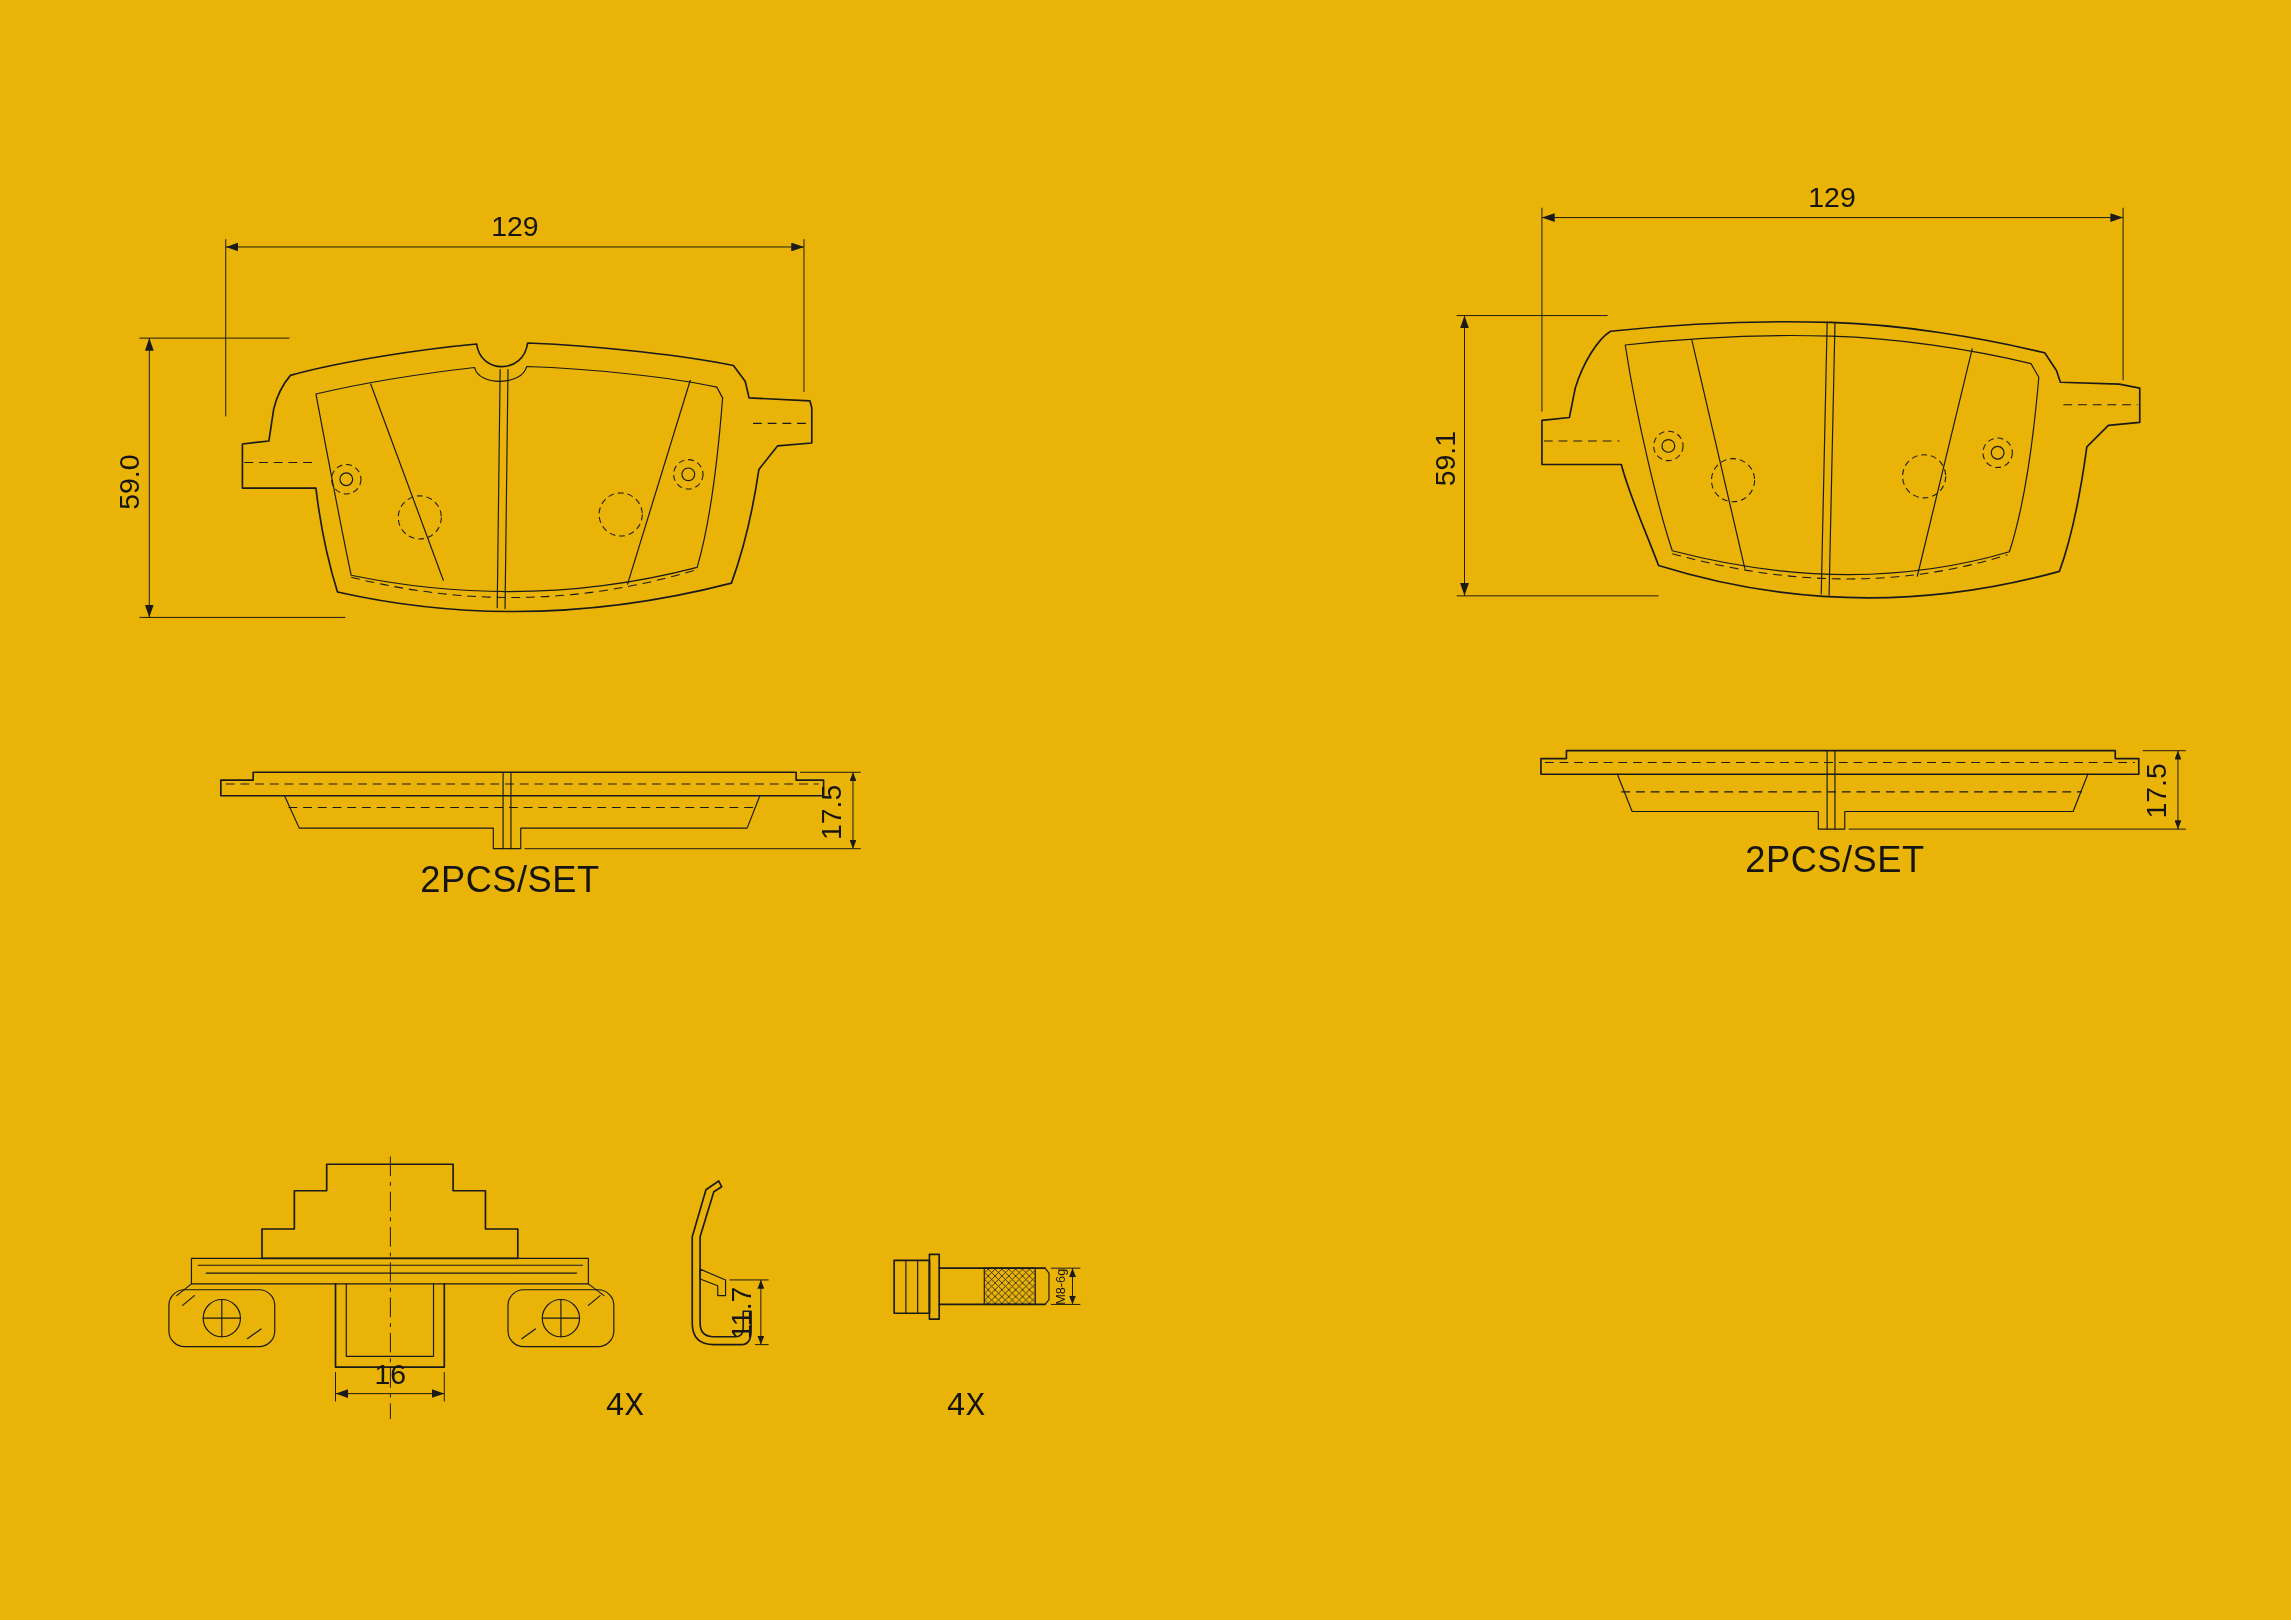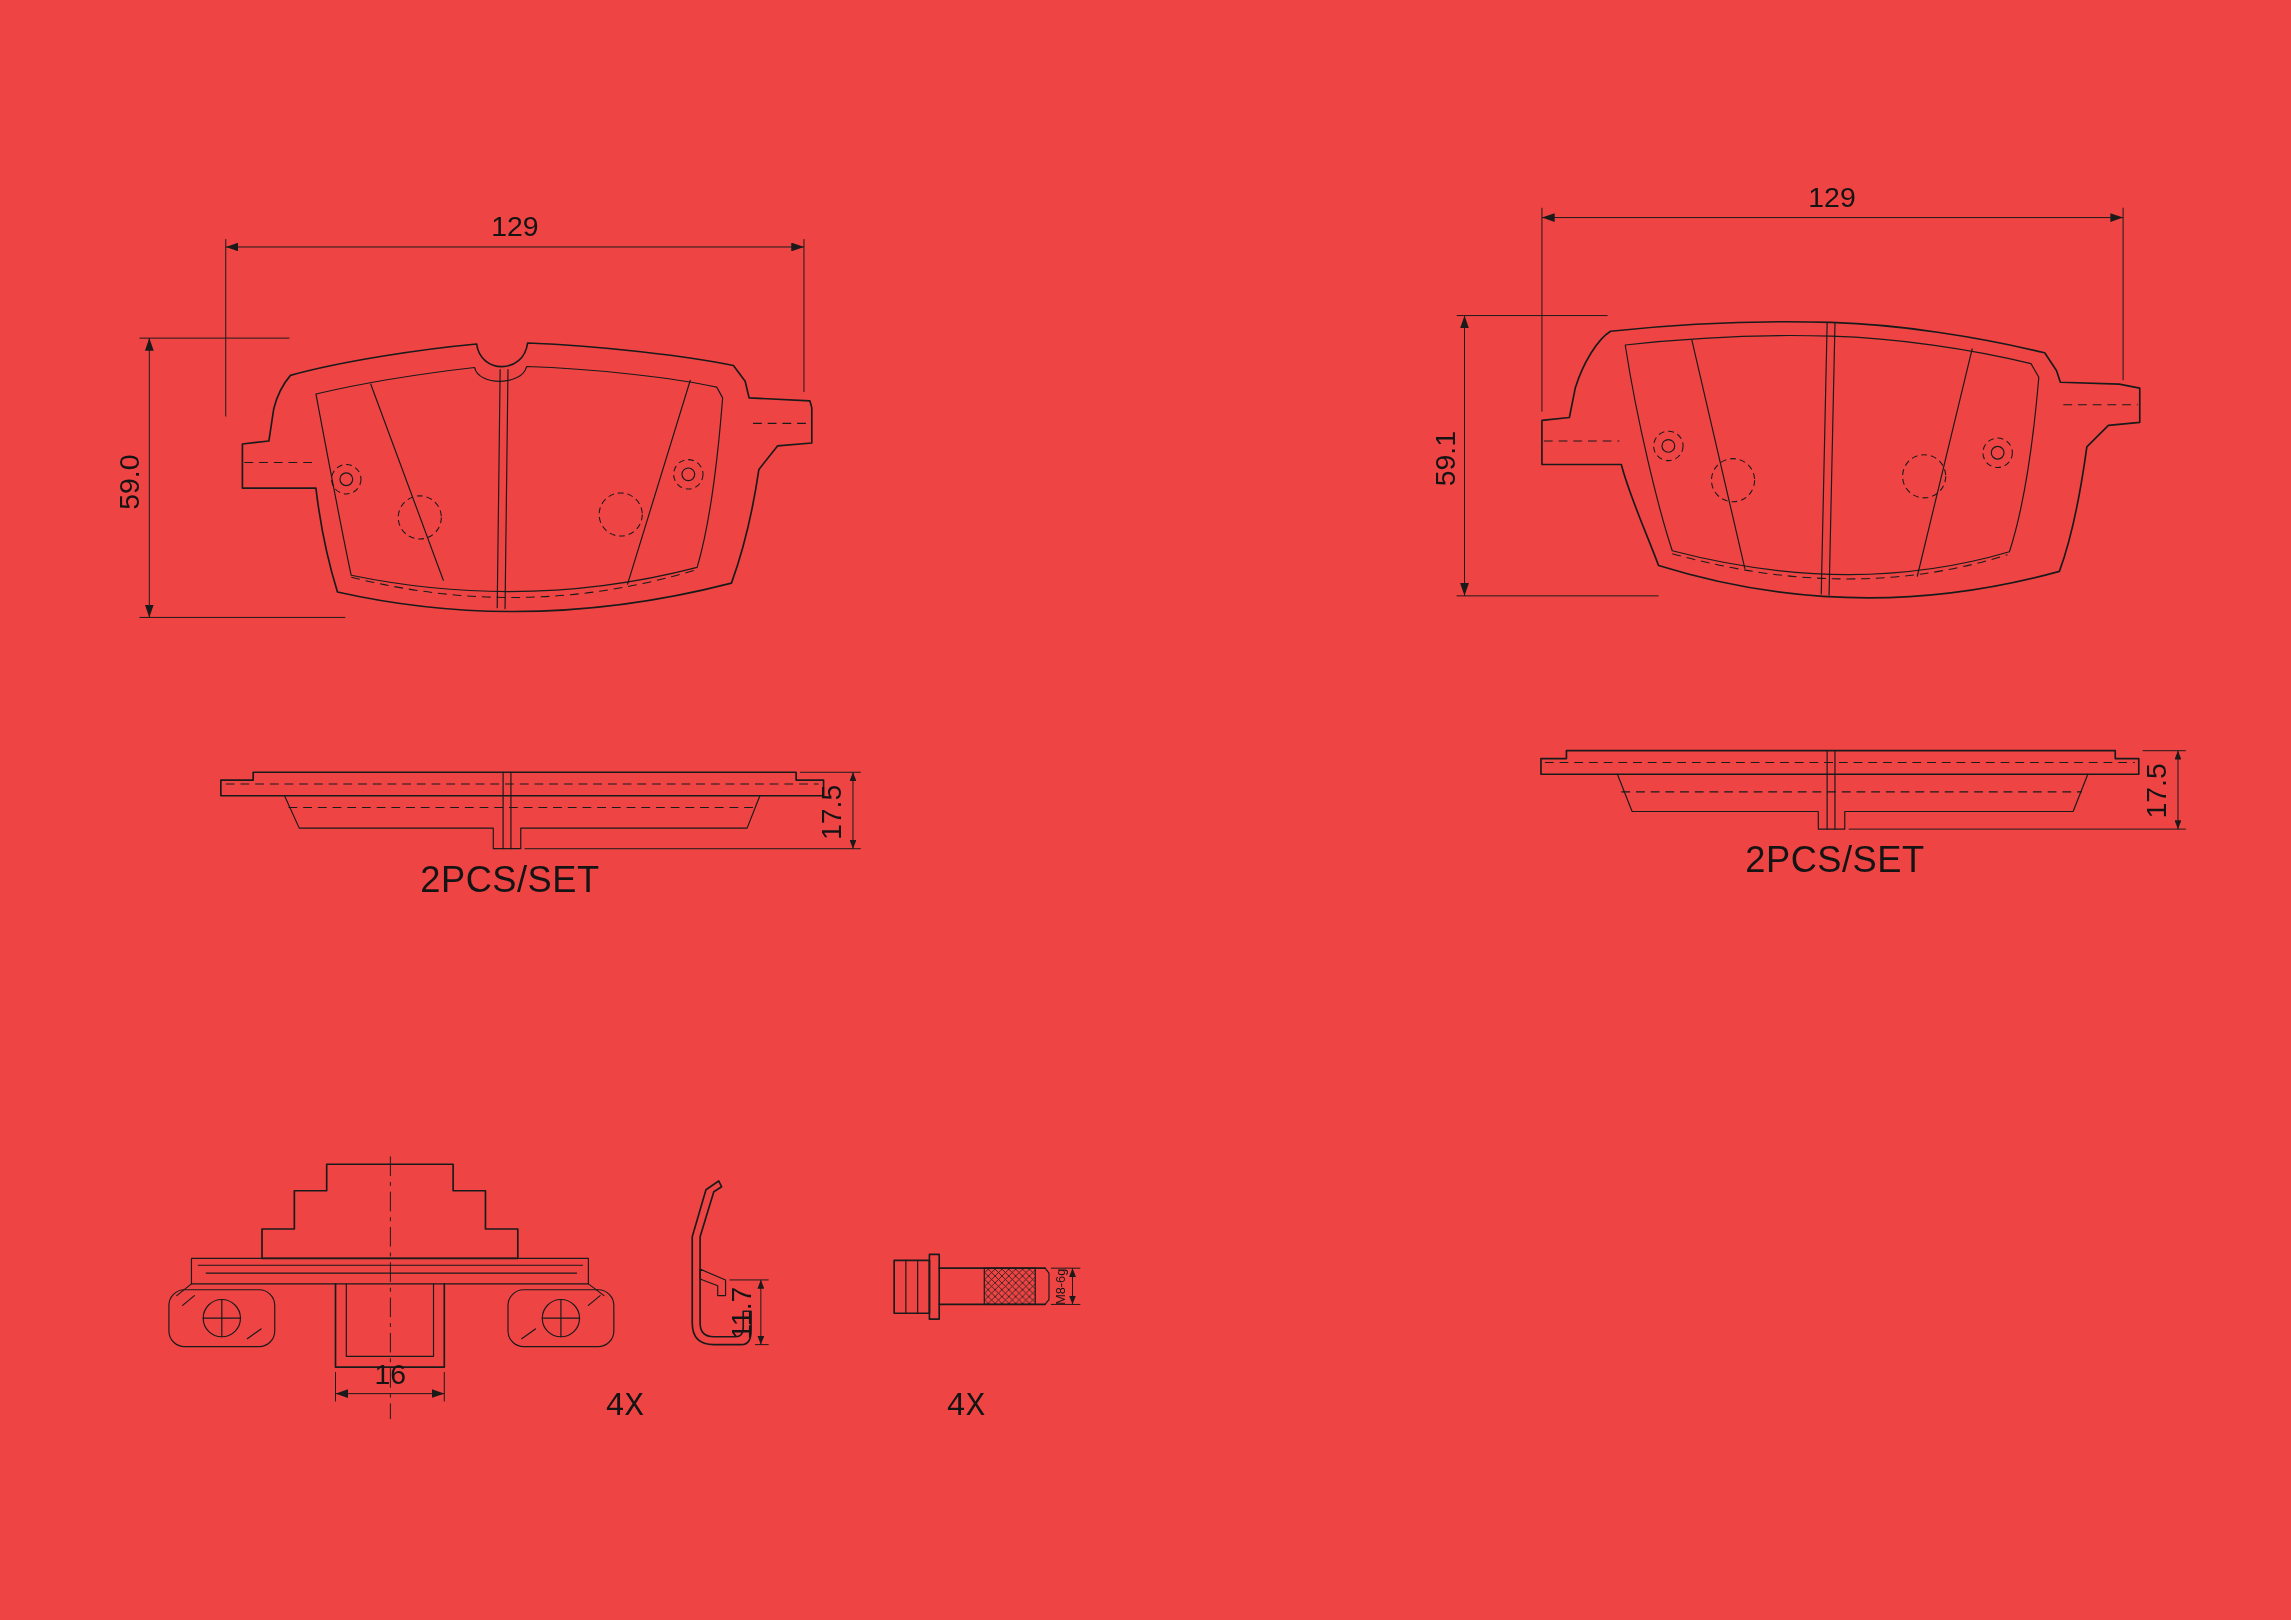--- a/index.html
+++ b/index.html
@@ -1,16 +1,16 @@
 <!DOCTYPE html>
 <html><head>
 <meta charset="utf-8">
 <style>
   html,body{margin:0;padding:0;background:#ffffff;}
-  .canvas{position:relative;width:2292px;height:1620px;background:#ef4444;overflow:hidden;
+  .canvas{position:relative;width:2292px;height:1620px;background:#eab308;overflow:hidden;
           font-family:"Liberation Sans",sans-serif;}
   svg{position:absolute;left:0;top:0;}
   .obj{fill:none;stroke:#1a1a1a;stroke-width:1.7;stroke-linejoin:round;stroke-linecap:round;}
   .th{stroke-width:1.2;}
   .dash{fill:none;stroke:#1a1a1a;stroke-width:1.1;stroke-dasharray:9 6;}
   .dash2{fill:none;stroke:#1a1a1a;stroke-width:1.1;stroke-dasharray:6 4;}
   .cl{fill:none;stroke:#1a1a1a;stroke-width:1;stroke-dasharray:20 6 4 6;}
   .dim line, line.dim, .dim path{stroke:#1a1a1a;stroke-width:1;fill:none;}
   .dim{stroke:#1a1a1a;stroke-width:1;fill:none;}
   text{stroke:none;}

